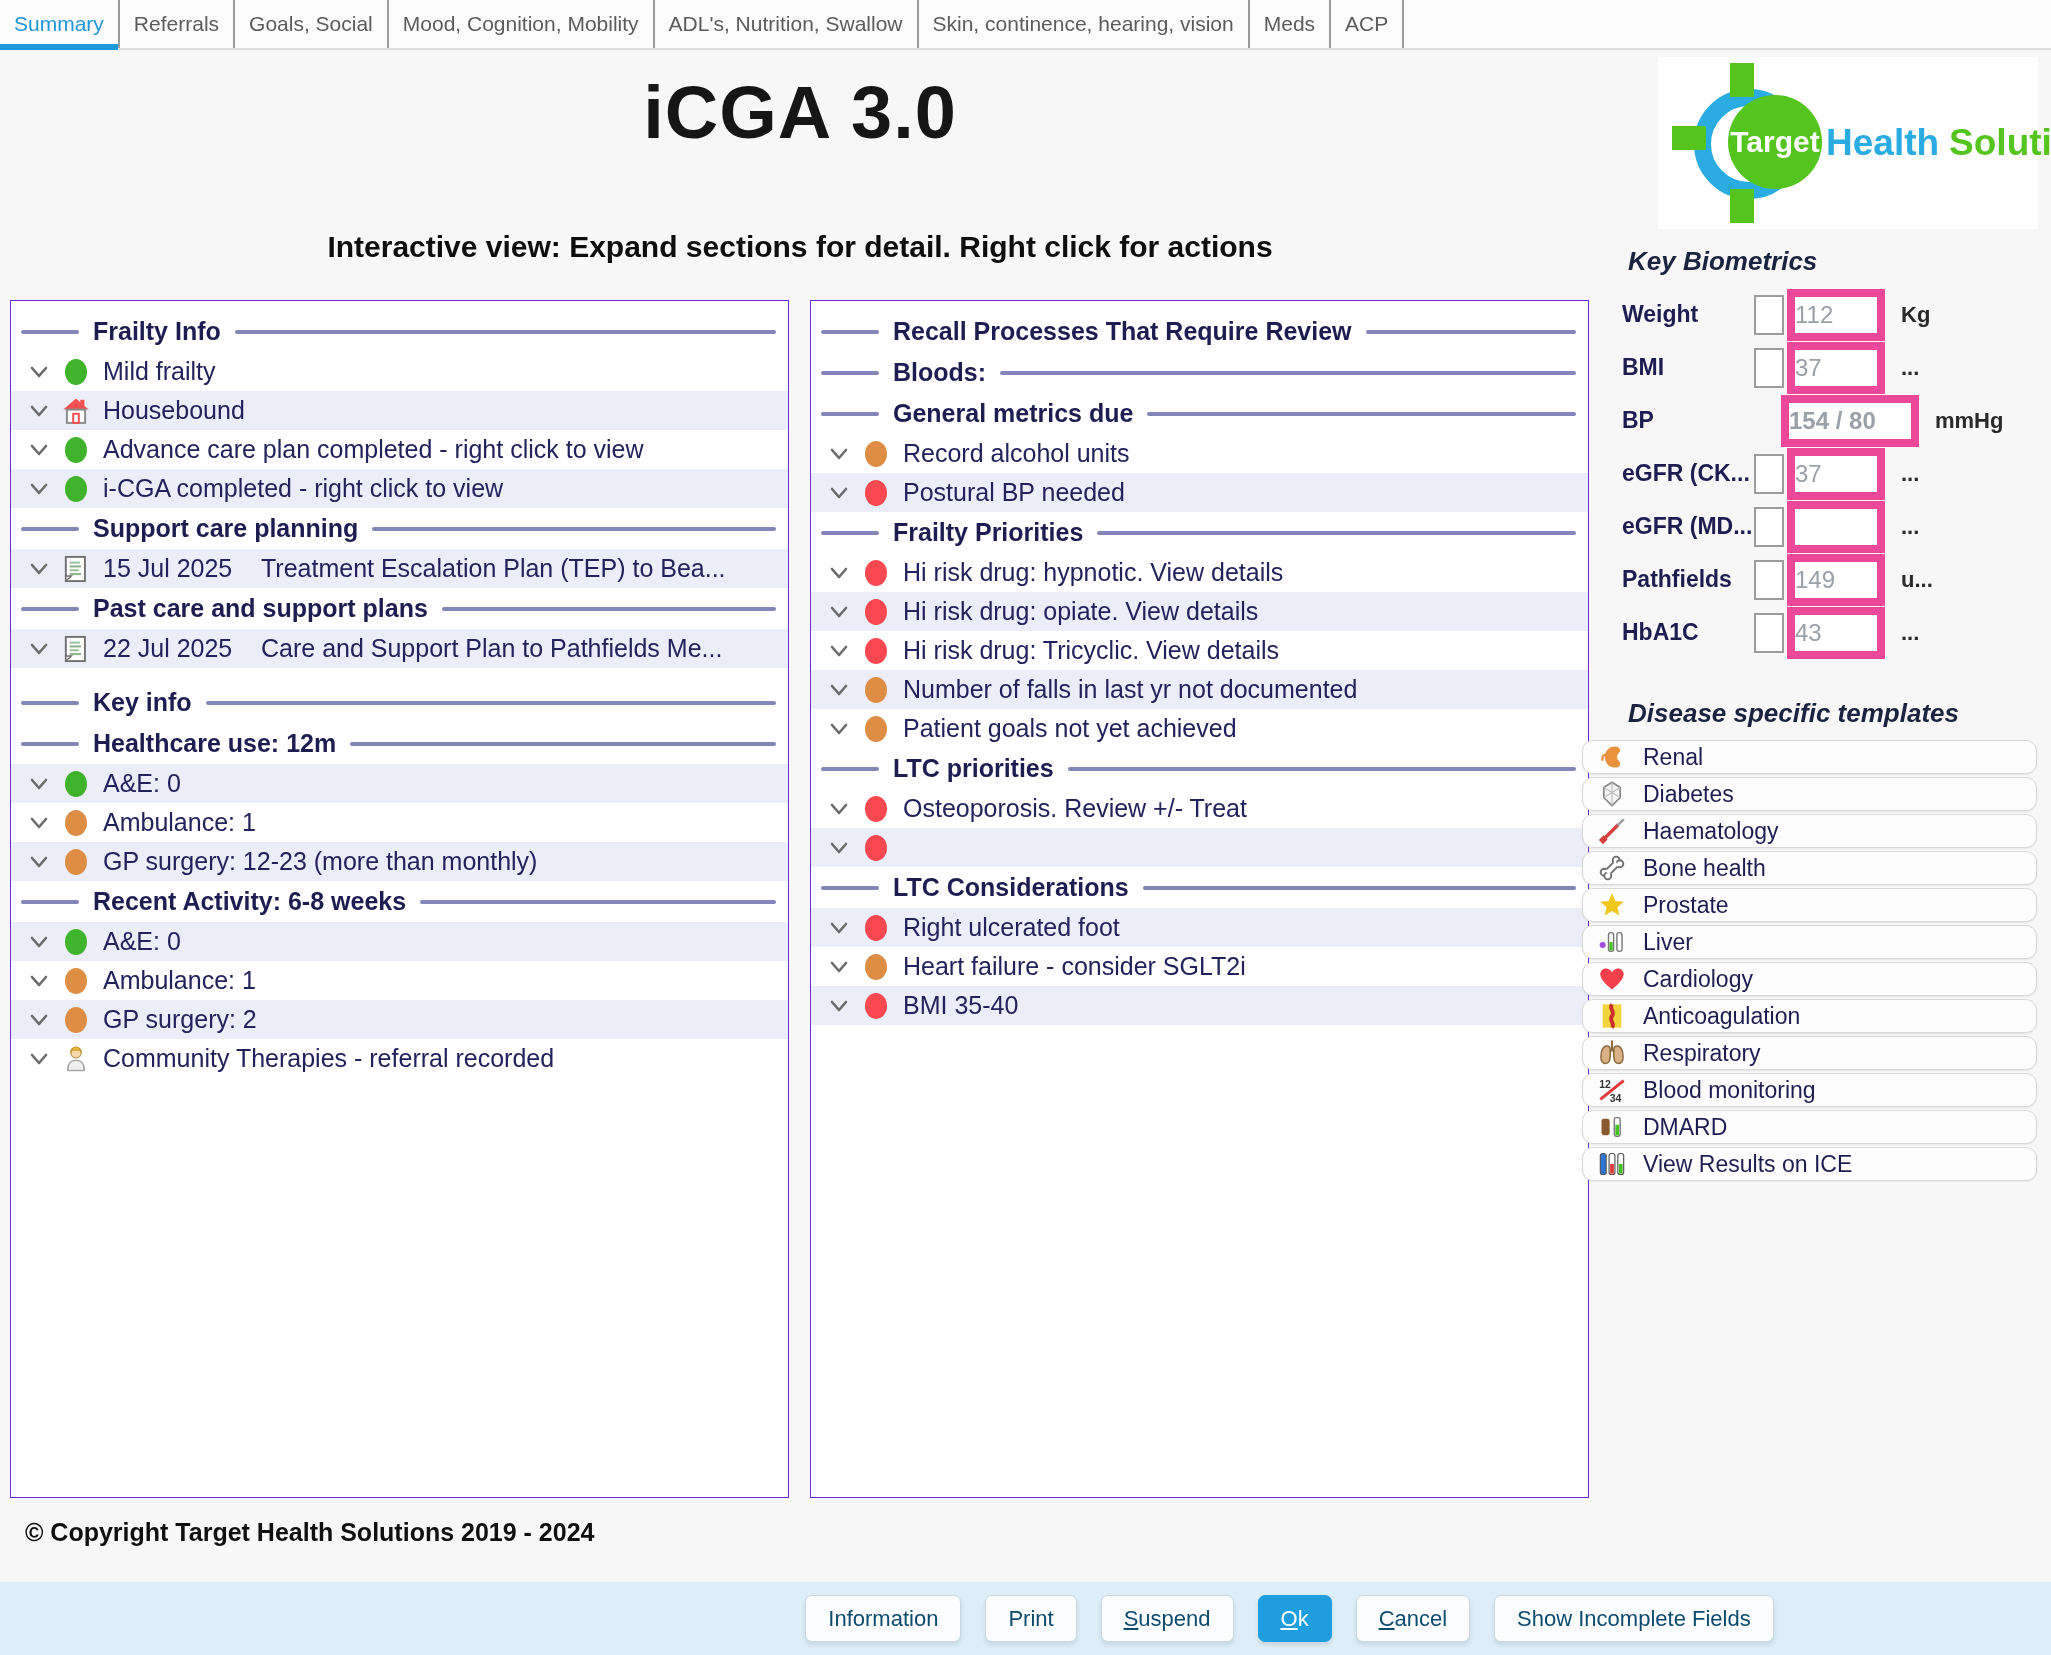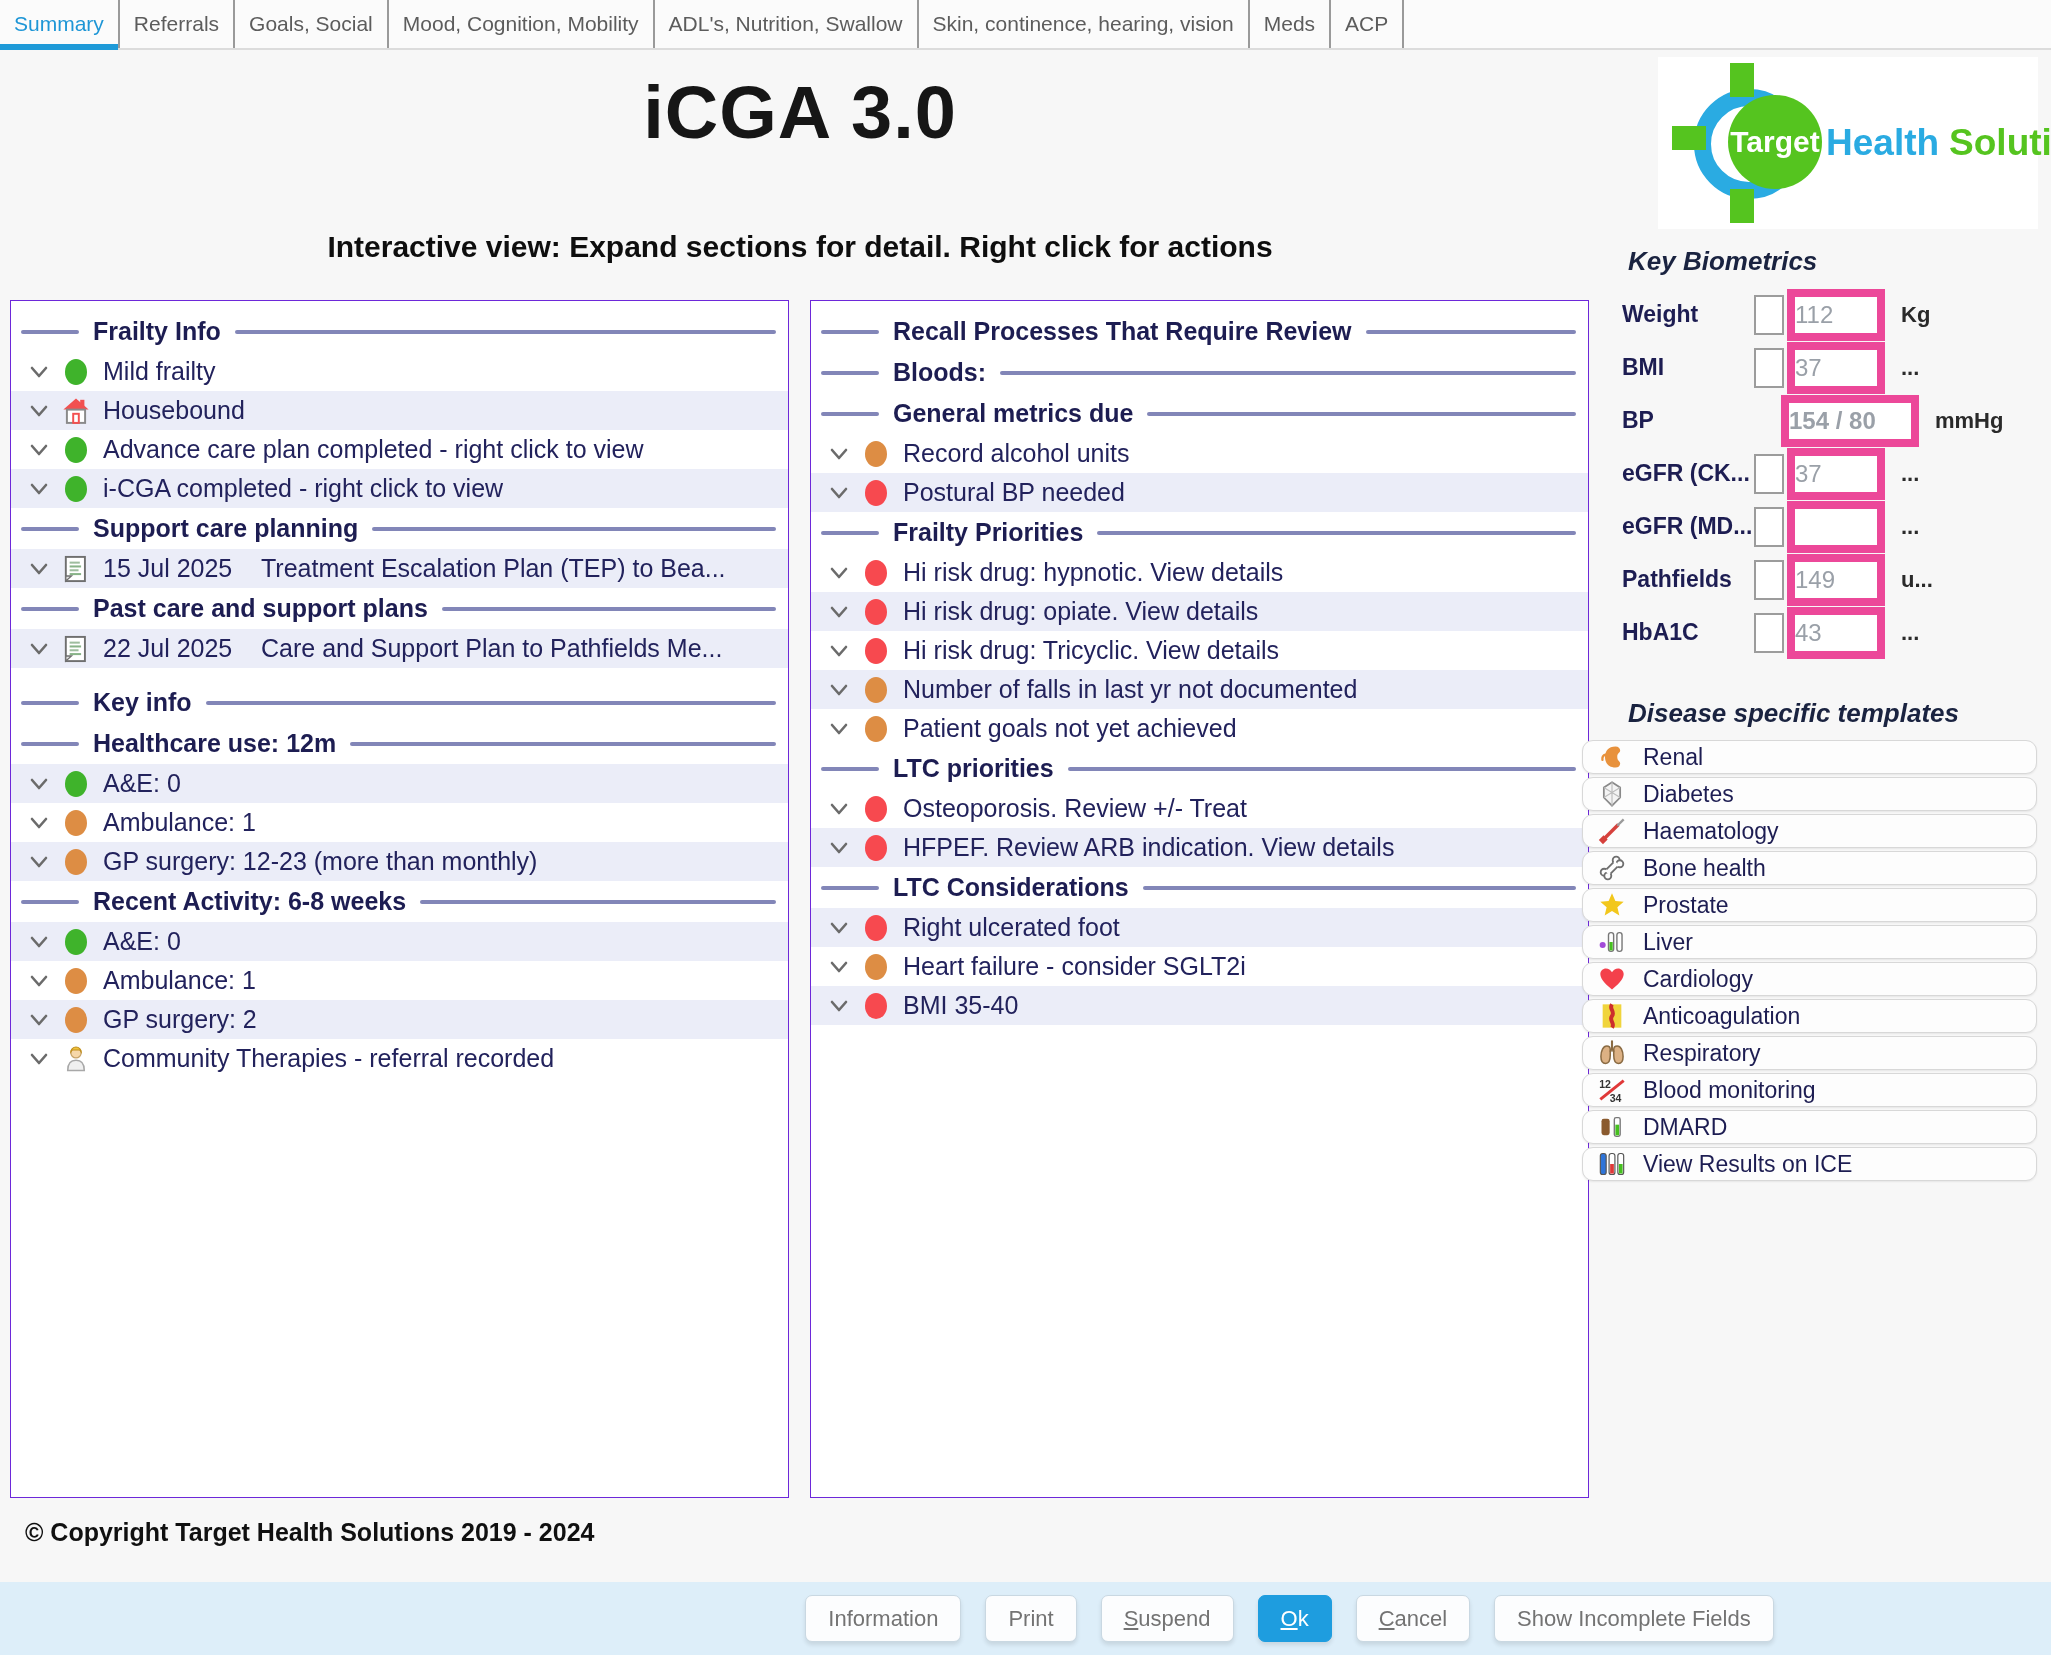--- a/index.html
+++ b/index.html
@@ -75,21 +75,21 @@
         background:#fdfdfd;border:1px solid #d8d8d8;border-radius:11px;box-shadow:0 1px 2px rgba(0,0,0,.07);
         padding:0 8px 0 14px;font-family:inherit;font-size:23px;color:#1d1d52;text-align:left;cursor:default;box-sizing:border-box;}
   .tbtn .ic{width:30px;height:30px;}
   .tbtn .ic svg{width:28px;height:28px;}
   
   .copyright{position:absolute;left:25px;top:1518px;font-size:25px;font-weight:600;color:#101010;}
   .footer{position:absolute;left:0;top:1582px;width:2051px;height:73px;background:#ddeef9;
           display:flex;align-items:center;justify-content:center;gap:24px;
           padding-left:528px;box-sizing:border-box;}
   .fbtn{height:47px;padding:0 22px;background:#fcfdfe;border:1px solid #c9d8e2;border-radius:7px;
-        box-shadow:0 3px 4px rgba(0,0,0,.10);font-family:inherit;font-size:22px;color:#737373;cursor:default;white-space:nowrap;}
+        box-shadow:0 3px 4px rgba(0,0,0,.10);font-family:inherit;font-size:22px;color:#0c4a6e;cursor:default;white-space:nowrap;}
   .fbtn.primary{background:#1e9ddf;border-color:#1e9ddf;color:#ffffff;}
 </style>
 </head>
 <body>
 
 <div class="tabbar" id="tabbar">
     <div class="tab active">
       <span>Summary</span>
     </div>
     <div class="tab">
@@ -412,21 +412,20 @@
       <span class="dot red-circle"></span>
       <span class="item-label">Osteoporosis. Review +/- Treat</span>
     </div>
     <div class="row-item shaded">
       <span class="chev">
         <svg viewBox="0 0 24 24">
           <path d="M5 8 L12 16 L19 8" fill="none" stroke="#6b6b6b" stroke-width="2.6" stroke-linecap="round" stroke-linejoin="round"></path>
         </svg>
       </span>
       <span class="dot red-circle"></span>
-      <span class="item-label">HFPEF. Review ARB indication. View details</span>
     </div>
     <div class="row-section">
       <span class="sec-line pre"></span>
       <span class="sec-label">LTC Considerations</span>
       <span class="sec-line post"></span>
     </div>
     <div class="row-item shaded">
       <span class="chev">
         <svg viewBox="0 0 24 24">
           <path d="M5 8 L12 16 L19 8" fill="none" stroke="#6b6b6b" stroke-width="2.6" stroke-linecap="round" stroke-linejoin="round"></path>

